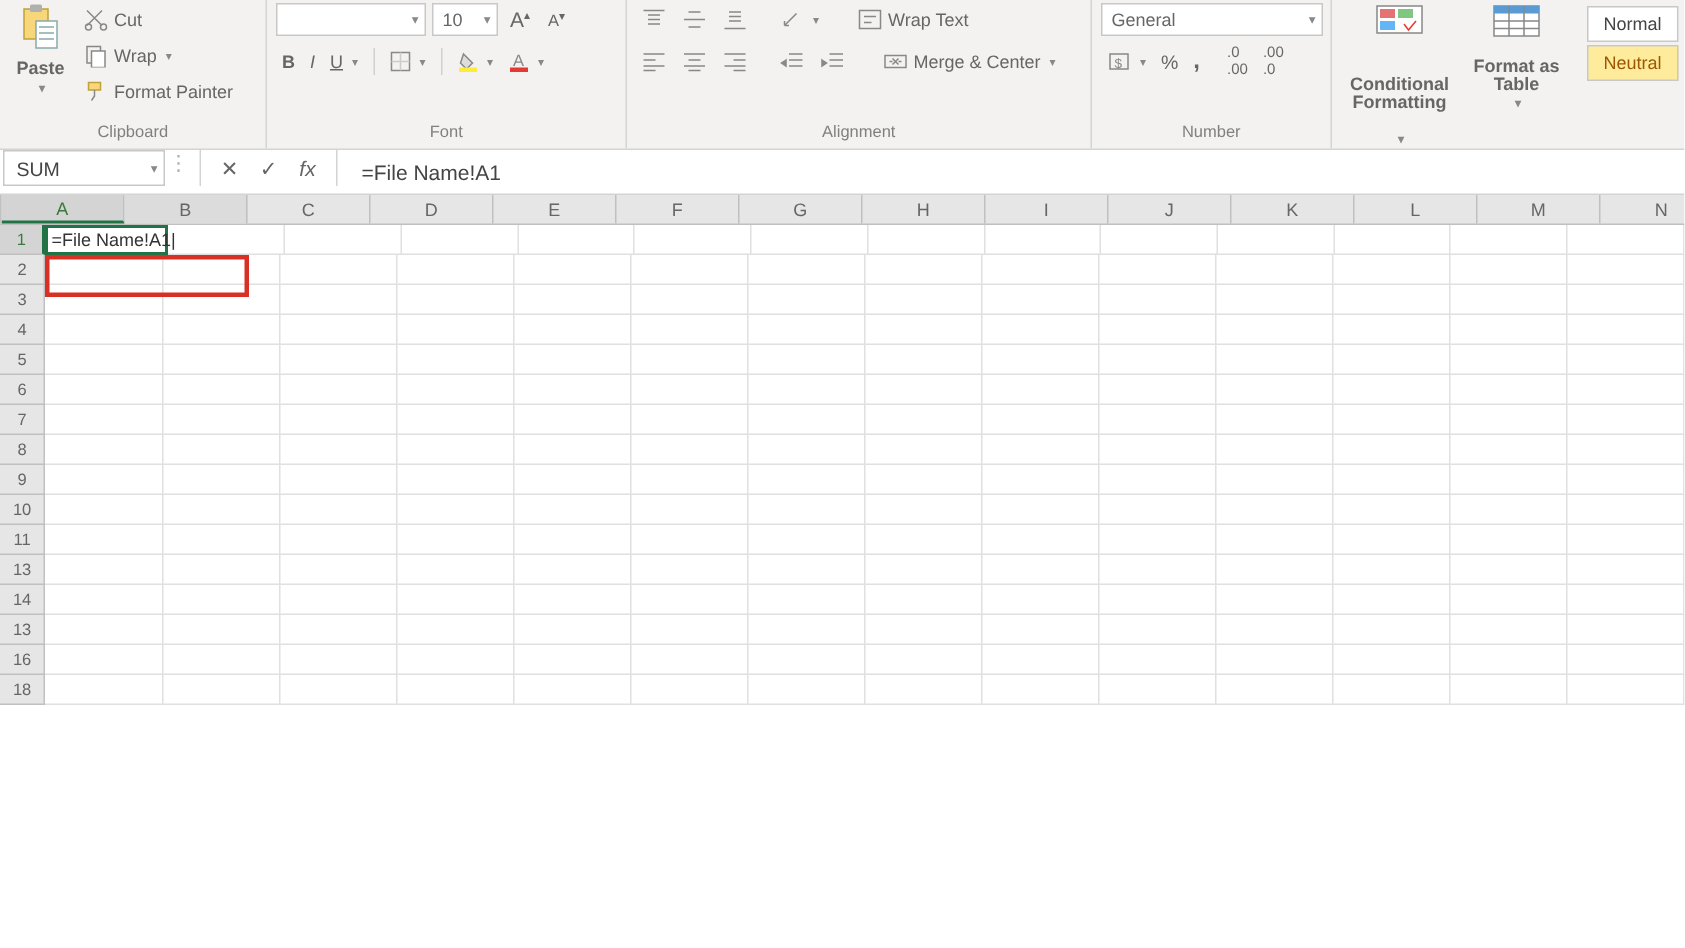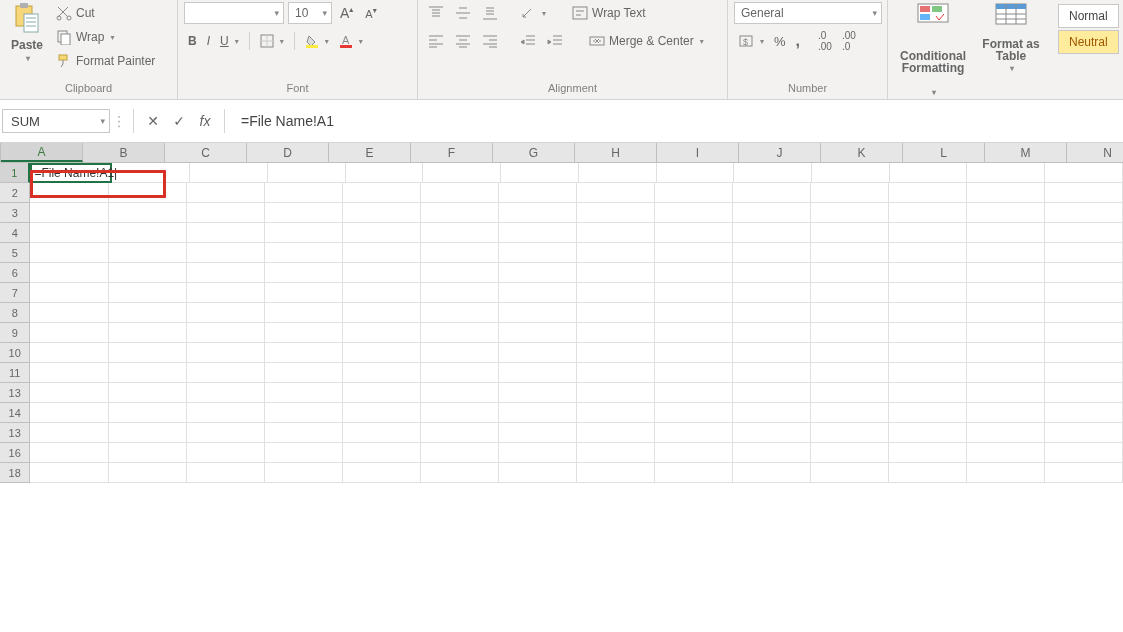--- a/index.html
+++ b/index.html
@@ -17,21 +17,21 @@
 .dd-arrow { font-size:8px; color:#888; margin-left:2px; }
 
 .col-stack { display: flex; flex-direction: column; gap: 2px; }
 
 .select-box{ border:1px solid #c8c8c8; background:#fff; height:22px; font-size:12px; color:#666; padding:1px 20px 1px 6px; position:relative; display:flex; align-items:center;}
 .select-box::after{content:"▾"; position:absolute; right:4px; font-size:9px; color:#888;}
 
 .styles-box{ background:#fff; border:1px solid #c8c8c8; padding:4px 10px; font-size:12px; display:flex; align-items:center; color:#555; }
 
 
-.formula-bar { display:flex; align-items:center; height:43px; border-bottom:1px solid #d4d4d4; background:#fff; font-size:13px; color:#444; }
+.formula-bar { display:flex; height:30px; border-bottom:1px solid #d4d4d4; background:#fff; font-size:13px; color:#444; }
 .name-box { width:108px; border:1px solid #c8c8c8; height:24px; margin:0 2px; position:relative; display:flex; align-items:center; padding-left:8px; }
 .name-box::after{content:"▾"; position:absolute; right:4px; font-size:9px; color:#888;}
 .fb-divider{ width:1px; height:24px; background:#d4d4d4; margin:0 6px;}
 .fb-dots{ font-size:14px; color:#b0b0b0; letter-spacing:1px;}
 .fb-btn{ width:26px; height:24px; display:flex; align-items:center; justify-content:center; font-size:14px; color:#666;}
 .fb-input{ flex:1; border:none; background:transparent; font-size:14px; color:#444; padding-left:10px; outline:none; }
 
 
 .grid-area{ position:relative; }
 .col-headers{ display:flex; height:20px; background:#e6e6e6; border-bottom:1px solid #c0c0c0; }

